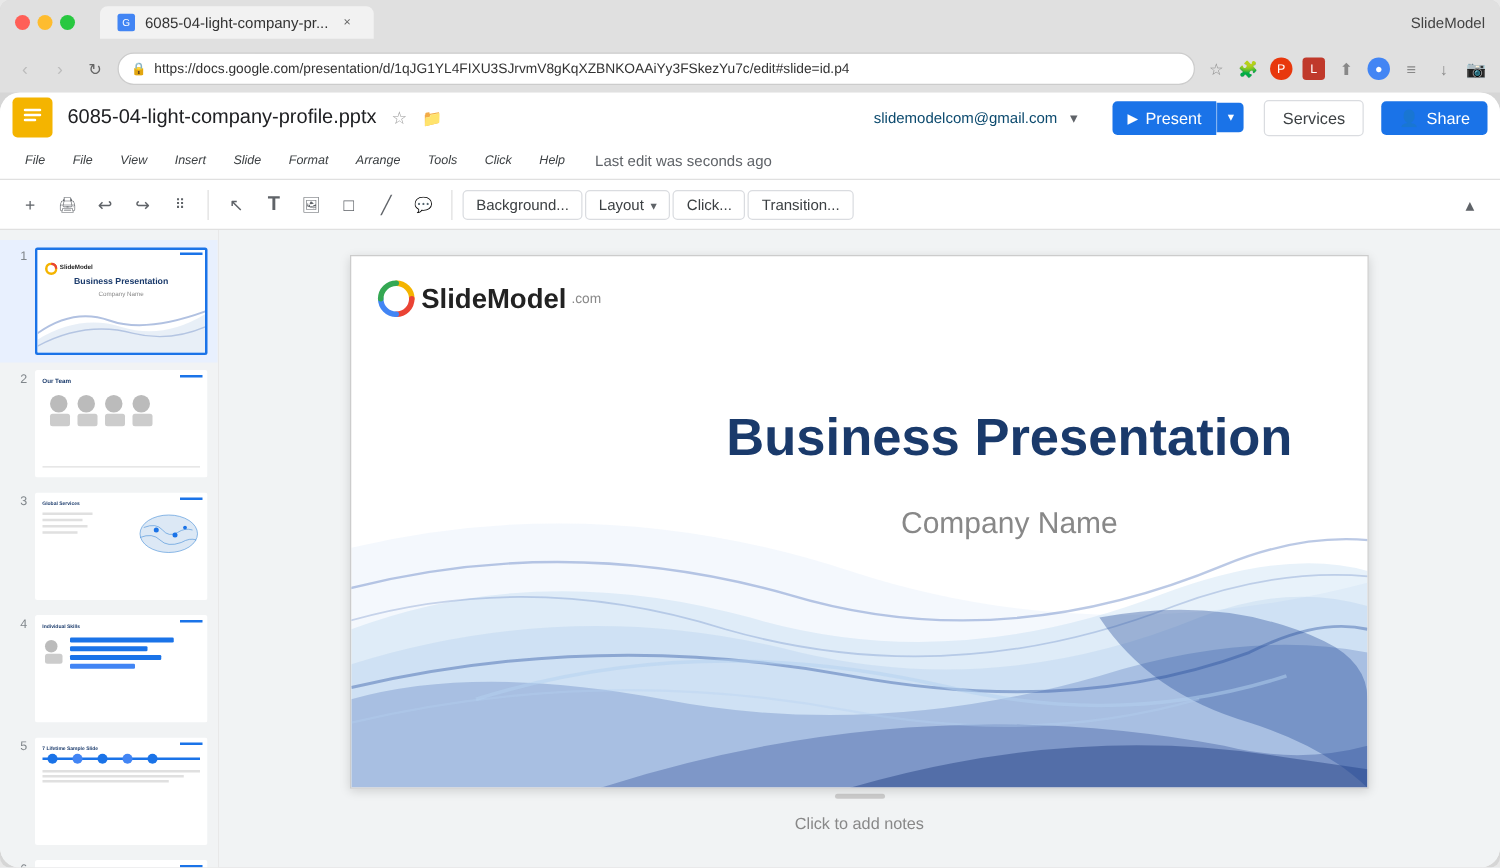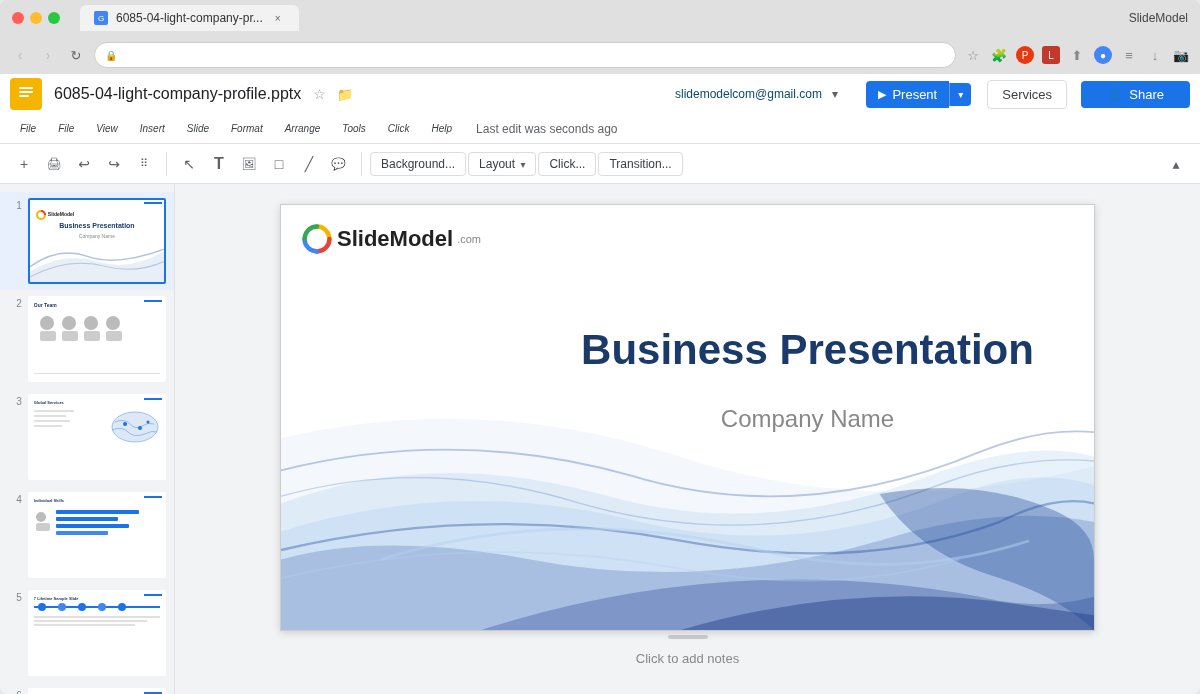--- a/index.html
+++ b/index.html
@@ -24,36 +24,36 @@
     .nav-btn { width: 20px; height: 20px; display: flex; align-items: center; justify-content: center; color: #666; font-size: 14px; cursor: pointer; }
     .nav-btn.disabled { color: #bbb; cursor: default; }
     .reload-btn { font-size: 13px; }
     .url-bar { flex: 1; height: 26px; background: white; border-radius: 13px; display: flex; align-items: center; padding: 0 10px; gap: 6px; font-size: 12px; color: #333; border: 1px solid #ccc; }
     .lock-icon { color: #4caf50; font-size: 10px; }
     .url-text { color: #333; font-size: 11px; overflow: hidden; white-space: nowrap; text-overflow: ellipsis; }
     .address-actions { display: flex; gap: 8px; align-items: center; }
     .addr-icon { width: 18px; height: 18px; display: flex; align-items: center; justify-content: center; color: #888; font-size: 13px; cursor: pointer; }
 
     
-    .app-content { flex: 1; background: #f5f5f5; display: flex; flex-direction: column; overflow: hidden; }
+    .app-content { flex: 1; background: #f5f5f5; display: flex; flex-direction: column; overflow: hidden; border-radius: 16px; }
 
     
     .slides-header { background: white; padding: 0; }
     .doc-title-bar { height: 40px; display: flex; align-items: center; padding: 0 10px; gap: 8px; border-bottom: none; }
     .gs-logo { width: 32px; height: 32px; background: #f4b400; border-radius: 4px; display: flex; align-items: center; justify-content: center; color: white; font-weight: bold; font-size: 14px; margin-right: 4px; }
     .doc-name { font-size: 16px; color: #202124; font-weight: 400; }
     .doc-star { color: #999; font-size: 14px; margin-left: 4px; cursor: pointer; }
     .doc-folder { color: #999; font-size: 14px; cursor: pointer; }
     .title-spacer { flex: 1; }
     .user-email { font-size: 12px; color: #0c4a6e; }
     .present-btn { display: flex; align-items: center; gap: 0; }
     .present-main { background: #1a73e8; color: white; font-size: 13px; padding: 6px 12px; border-radius: 4px 0 0 4px; cursor: pointer; display: flex; align-items: center; gap: 6px; }
     .present-arrow { background: #1a73e8; color: white; border-left: 1px solid rgba(255,255,255,0.3); padding: 6px 8px; border-radius: 0 4px 4px 0; cursor: pointer; font-size: 10px; }
     .comments-btn { background: white; border: 1px solid #dadce0; color: #3c4043; font-size: 13px; padding: 6px 14px; border-radius: 4px; cursor: pointer; margin-left: 8px; }
-    .share-btn { background: #1a73e8; color: white; font-size: 13px; padding: 6px 26px; border-radius: 4px; cursor: pointer; margin-left: 6px; display: flex; align-items: center; gap: 6px; }
+    .share-btn { background: #1a73e8; color: white; font-size: 13px; padding: 6px 14px; border-radius: 4px; cursor: pointer; margin-left: 6px; display: flex; align-items: center; gap: 6px; }
 
     
     .menu-bar { height: 30px; display: flex; align-items: center; padding: 0 10px; gap: 2px; border-bottom: 1px solid #e0e0e0; }
     .menu-item { padding: 4px 10px; font-size: 10px; color: #3c4043; cursor: pointer; border-radius: 4px; font-style: italic; }
     .last-edit { font-size: 12px; color: #5f6368; margin-left: 12px; }
 
     
     .toolbar { height: 40px; background: white; display: flex; align-items: center; padding: 0 10px; gap: 4px; border-bottom: 1px solid #e0e0e0; }
     .tool-btn { width: 28px; height: 28px; display: flex; align-items: center; justify-content: center; border-radius: 4px; cursor: pointer; color: #5f6368; font-size: 14px; }
     .tool-separator { width: 1px; height: 24px; background: #e0e0e0; margin: 0 4px; }
@@ -120,20 +120,21 @@
     </div>
     <div class="slidemodel-text">SlideModel</div>
   </div>
 
   <div class="address-bar">
     <div class="nav-btn disabled">‹</div>
     <div class="nav-btn disabled">›</div>
     <div class="nav-btn reload-btn">↻</div>
     <div class="url-bar">
       <span class="lock-icon">🔒</span>
+      <span class="url-text">https://docs.google.com/presentation/d/1qJG1YL4FIXU3SJrvmV8gKqXZBNKOAAiYy3FSkezYu7c/edit#slide=id.p4</span>
     </div>
     <div class="address-actions">
       <div class="addr-icon">☆</div>
       <div class="addr-icon">🧩</div>
       <div class="addr-icon" style="background:#e8380d;color:white;border-radius:50%;width:18px;height:18px;font-size:10px;display:flex;align-items:center;justify-content:center;">P</div>
       <div class="addr-icon" style="background:#c0392b;color:white;border-radius:3px;width:18px;height:18px;font-size:10px;display:flex;align-items:center;justify-content:center;">L</div>
       <div class="addr-icon">⬆</div>
       <div class="addr-icon" style="background:#4285f4;color:white;border-radius:50%;width:18px;height:18px;font-size:10px;display:flex;align-items:center;justify-content:center;">●</div>
       <div class="addr-icon">≡</div>
       <div class="addr-icon">↓</div>

